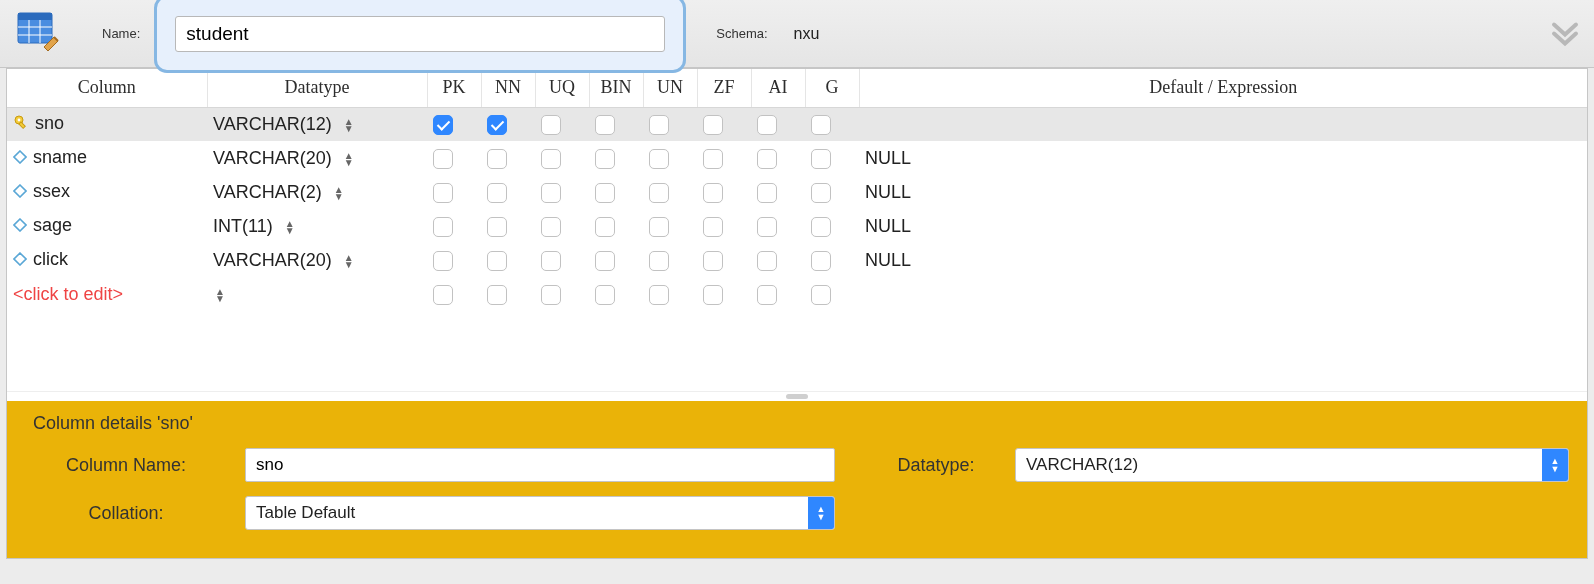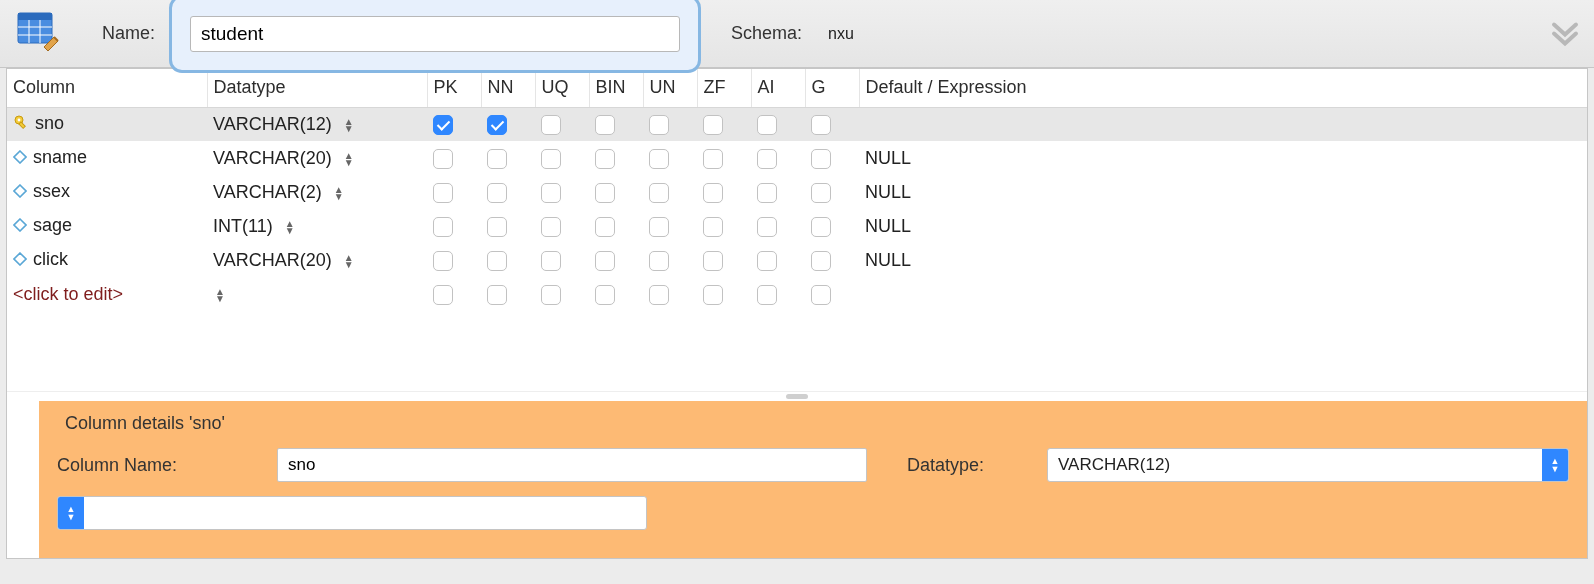--- a/index.html
+++ b/index.html
@@ -18,21 +18,21 @@
     align-items: center;
     padding: 0 14px;
     border-bottom: 1px solid #c6c6c6;
     background: linear-gradient(#efefef, #e5e5e5);
     position: relative;
   }
   .app-icon {
     display: block; margin-right: 40px;
   }
   .hdr-label {
-    font-size: 18px; font-weight: 400; color: #333;
+    font-size: 13px; font-weight: 400; color: #333;
     margin-right: 14px;
   }
   .name-input-wrap {
     padding: 18px; border: 3px solid #86b7e3; border-radius: 13px;
     background: #e7f0fc;
     margin-right: 30px;
     text-decoration: underline;
   }
   .name-input {
     width: 490px; height: 36px;
@@ -50,27 +50,28 @@
     background: #fff;
     border: 1px solid #c6c6c6;
     margin: 0 6px;
   }
   table.grid {
     width: 100%;
     border-collapse: collapse;
     font-size: 18px;
   }
   table.grid thead th {
-    text-align: left;
+    text-align: center;
     font-weight: 400;
     padding: 6px 6px;
     border-bottom: 1px solid #d7d7d7;
     background: #fff;
     color: #2d2d2d;
     height: 38px;
+    font-family: Liberation Serif, serif;
   }
   table.grid td {
     padding: 3px 6px;
     height: 34px;
     white-space: nowrap;
   }
   col.col-name { width: 200px; }
   col.col-type { width: 220px; }
   col.col-ck { width: 54px; }
   col.col-def { }
@@ -89,44 +90,43 @@
   }
   .ckbox.checked {
     background: #2f87ff; border-color: #2f87ff;
   }
   .ckbox.checked::after {
     content: ""; position: absolute; left: 6px; top: 2px;
     width: 5px; height: 10px;
     border: solid #fff; border-width: 0 2px 2px 0;
     transform: rotate(45deg);
   }
-  .placeholder { color: #7f1d1d; }
+  .placeholder { color: #ef4444; }
   .spacer {
     height: 80px; background: #fff;
   }
   .handle {
     height: 10px; position: relative; background: #fff;
     border-top: 1px solid #eee;
   }
   .handle::after {
     content: ""; position: absolute; left: 50%; top: 2px;
     transform: translateX(-50%);
     width: 22px; height: 5px; border-radius: 3px; background: #cfcfcf;
   }
   .details {
     padding: 8px 18px 14px 18px;
-    background: #fdba74;
-    margin-left: 32px;
+    background: #eab308;
   }
   .details-title { font-size: 18px; margin: 4px 4px 14px 8px; color: #333; }
   .details-row {
     display: flex; align-items: center; margin-bottom: 14px;
   }
   .details-row .lbl {
-    width: 220px; text-align: left; padding-right: 18px;
+    width: 220px; text-align: center; padding-right: 18px;
     font-size: 18px; color: #333;
   }
   .details-row .ctl { flex: 1; display: flex; gap: 40px; align-items: center; }
   .txt-input {
     height: 34px; border: 1px solid #c4c4c4; border-radius: 2px;
     padding: 4px 10px; font-size: 17px; background: #fff; width: 100%;
   }
   .select-wrap {
     display: flex; align-items: center; height: 34px;
     border: 1px solid #c4c4c4; border-radius: 3px; overflow: hidden;
@@ -312,22 +312,24 @@
               <div class="btn">
                   <span>▲</span>
                   <span>▼</span>
                 </div>
             </div>
           </div>
         </div>
       </div>
 
       <div class="details-row">
+        <div class="lbl">Collation:</div>
         <div class="ctl">
           <div class="select-wrap" style="max-width:590px;flex:0 0 590px">
+            <div class="val">Table Default</div>
             <div class="btn">
                 <span>▲</span>
                 <span>▼</span>
               </div>
           </div>
         </div>
       </div>
     </div>
 
   </div>

